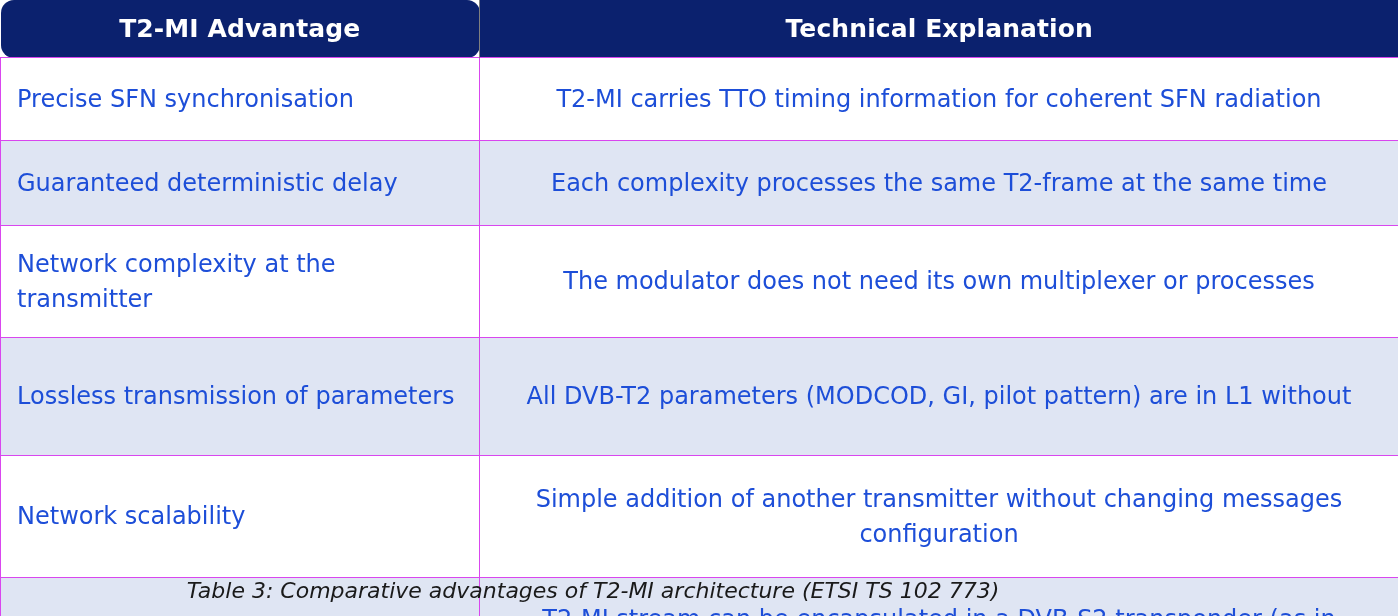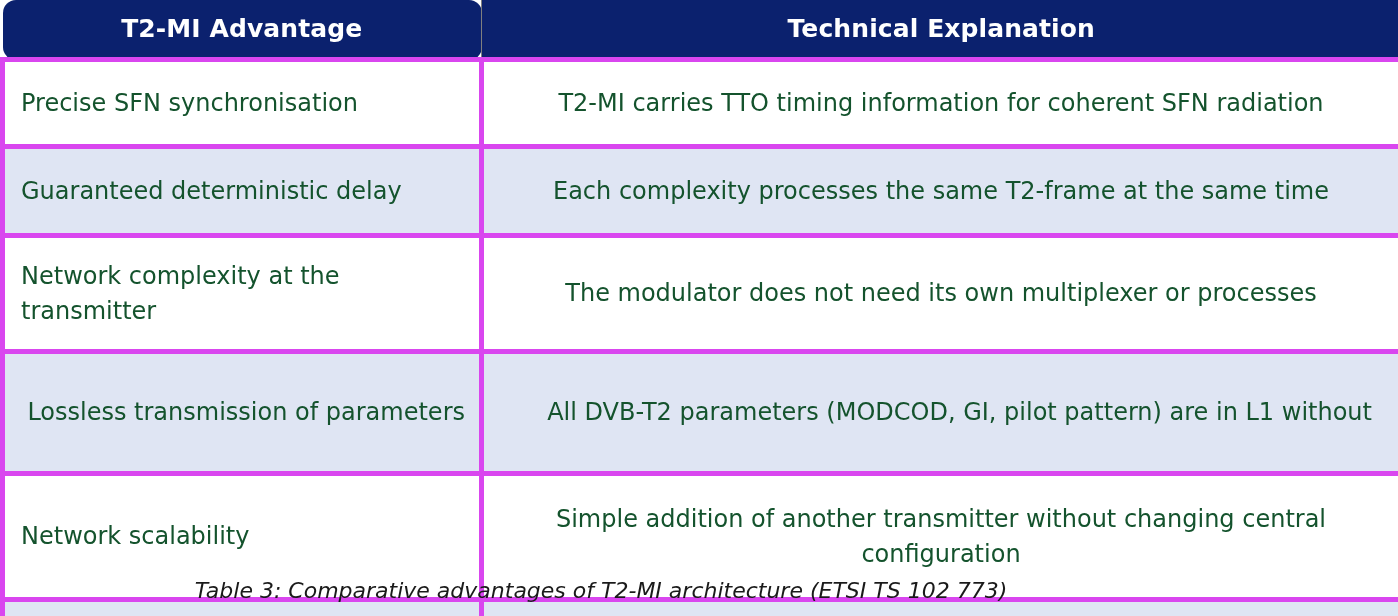--- a/index.html
+++ b/index.html
@@ -50,52 +50,52 @@
     padding: 0 10px;
     border: none;
     letter-spacing: 0.1px;
   }
   thead th.th-advantage {
     border-right: 1px solid #7f7f7f;
     border-radius: 13px;
   }
 
   tbody td {
-    border: 5px solid #d946ef;
+    border: 1px solid #d946ef;
     font-size: 24px;
     line-height: 1.42;
-    color: #14532d;
+    color: #1d4ed8;
     vertical-align: middle;
     background: #ffffff;
   }
   tbody tr.alt td {
     background: #dfe5f3;
   }
 
   td.cell-advantage {
     text-align: left;
     padding: 10px 14px 10px 16px;
   }
   td.cell-explanation {
     text-align: center;
     padding: 10px 26px;
   }
 
   
   tr.r0 td { height: 62px; }
   tr.r1 td { height: 64px; margin-top: 10px; }
   tr.r2 td { height: 91px; }
-  tr.r3 td { height: 97px; text-align: right; }
+  tr.r3 td { height: 97px; }
   tr.r4 td { height: 101px; }
   tr.r5 td { height: 97px; }
 
   
   .table-caption {
     position: absolute;
-    left: 12px;
+    left: 4px;
     top: 578px;
     width: 1178px;
     text-align: center;
     font-style: italic;
     font-size: 22px;
     color: #1a1a1a;
   }
 
   
   .top-artifact {
@@ -139,21 +139,21 @@
         <tr class="r2">
           <td class="cell-advantage">Network complexity at the transmitter</td>
           <td class="cell-explanation">The modulator does not need its own multiplexer or processes</td>
         </tr>
         <tr class="r3 alt">
           <td class="cell-advantage">Lossless transmission of parameters</td>
           <td class="cell-explanation">All DVB-T2 parameters (MODCOD, GI, pilot pattern) are in L1 without</td>
         </tr>
         <tr class="r4">
           <td class="cell-advantage">Network scalability</td>
-          <td class="cell-explanation">Simple addition of another transmitter without changing central configuration</td>
+          <td class="cell-explanation">Simple addition of another transmitter without changing messages configuration</td>
         </tr>
         <tr class="r5 alt">
           <td class="cell-advantage">Satellite transport</td>
           <td class="cell-explanation">T2-MI stream can be encapsulated in a DVB-S2 transponder (as in Cyprus)</td>
         </tr>
       </tbody>
     </table>
   </div>
 
   <div class="table-caption">Table 3: Comparative advantages of T2-MI architecture (ETSI TS 102 773)</div>

